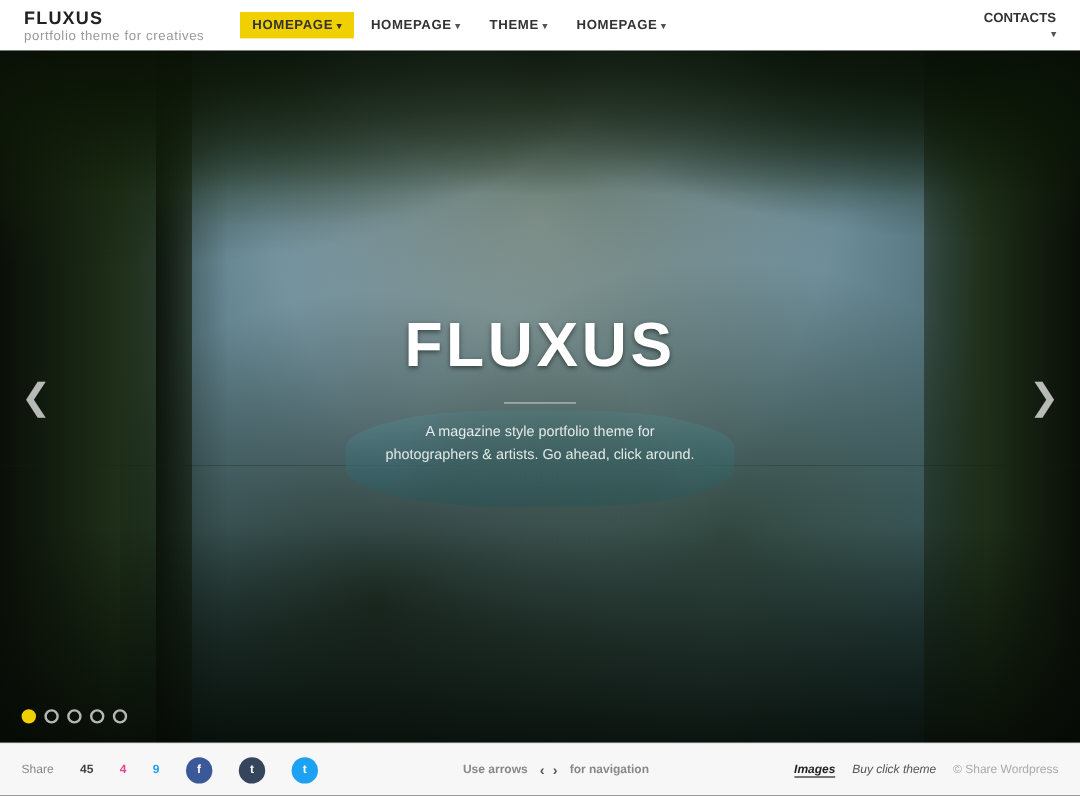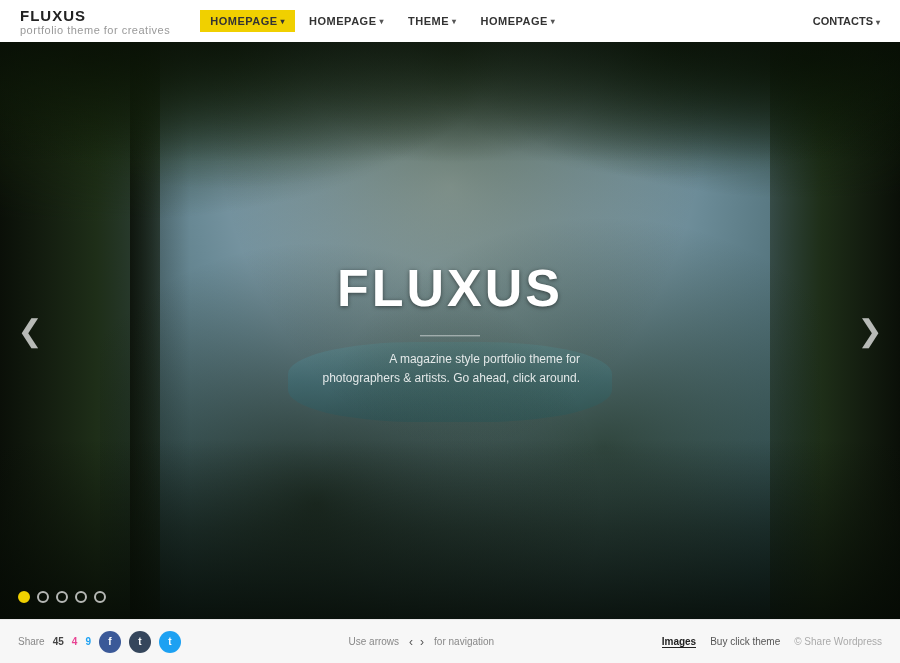--- a/index.html
+++ b/index.html
@@ -63,20 +63,21 @@
     }
     #contacts-nav {
       margin-left: auto;
       font-size: 11px;
       font-weight: bold;
       color: #333;
       cursor: pointer;
       display: flex;
       align-items: flex-end;
       gap: 3px;
+      flex-direction: column;
     }
 
     
     #hero {
       position: absolute;
       top: 42px; left: 0; right: 0;
       height: 577px;
       overflow: hidden;
     }
     
@@ -174,21 +175,20 @@
       height: 1px;
       background: rgba(255,255,255,0.6);
       margin: 0 auto 14px;
     }
     #hero-subtitle {
       font-size: 12px;
       color: rgba(255,255,255,0.85);
       line-height: 1.6;
       max-width: 260px;
       margin: 0 auto;
-      text-align: right;
     }
 
     
     #prev-arrow {
       position: absolute;
       left: 12px;
       top: 50%;
       transform: translateY(-50%);
       z-index: 20;
       color: rgba(255,255,255,0.7);
@@ -245,21 +245,21 @@
       background: rgba(255,255,255,0.97);
       display: flex;
       align-items: center;
       padding: 0 18px;
       z-index: 100;
       border-top: 1px solid #e8e8e8;
     }
     #share-area {
       display: flex;
       align-items: center;
-      gap: 8px;
+      gap: 22px;
       font-size: 10px;
       color: #666;
     }
     #share-label {
       font-size: 10px;
       color: #888;
     }
     .share-count {
       font-size: 10px;
       font-weight: bold;
@@ -282,20 +282,21 @@
     .twitter-btn { background: #1da1f2; }
 
     #footer-center {
       flex: 1;
       display: flex;
       align-items: center;
       justify-content: center;
       gap: 8px;
       font-size: 10px;
       color: #888;
+      font-weight: bold;
     }
     #footer-arrows {
       display: flex;
       gap: 3px;
       align-items: center;
     }
     .footer-arrow-btn {
       font-size: 12px;
       color: #555;
       cursor: pointer;
@@ -304,20 +305,21 @@
     #footer-right {
       display: flex;
       align-items: center;
       gap: 14px;
       font-size: 10px;
     }
     .footer-link {
       color: #555;
       cursor: pointer;
       font-size: 10px;
+      font-style: italic;
     }
     .footer-link.active {
       color: #222;
       font-weight: bold;
       border-bottom: 1px solid #222;
     }
     #copyright {
       font-size: 10px;
       color: #aaa;
     }

